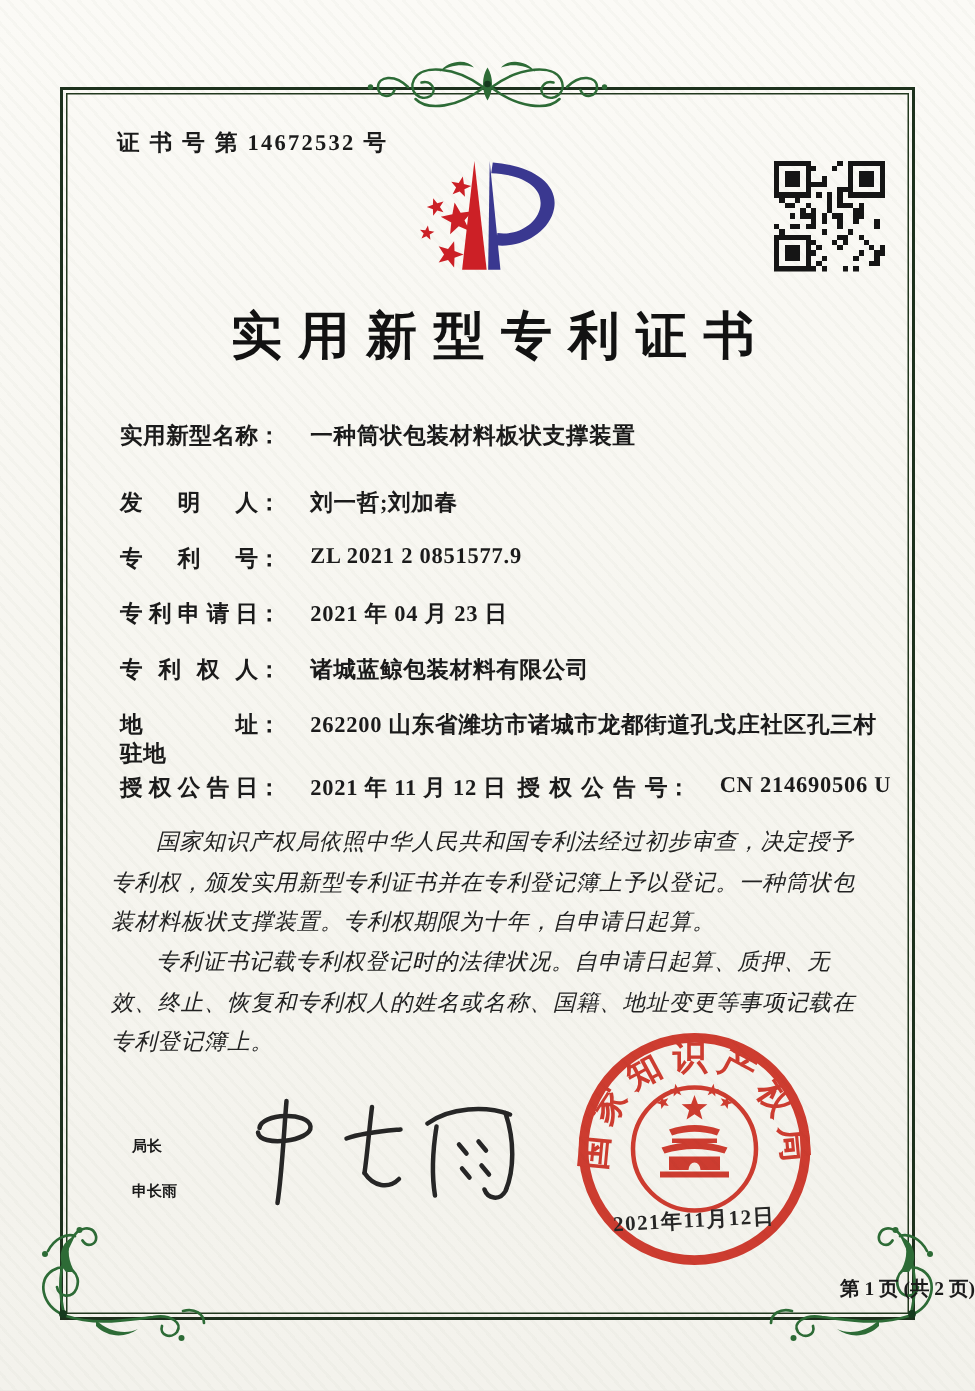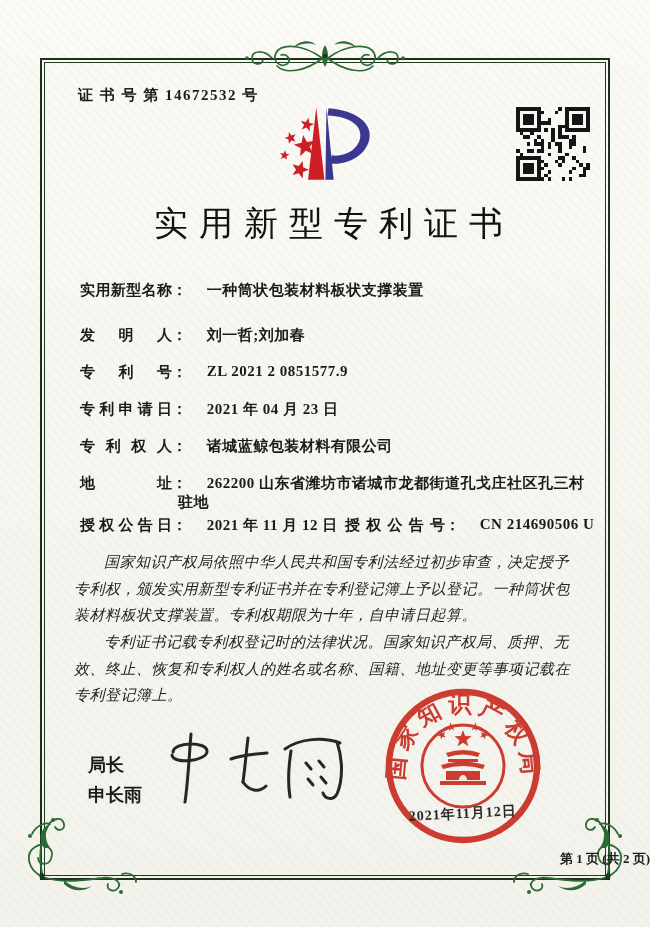--- a/index.html
+++ b/index.html
@@ -14,34 +14,34 @@
   }
   .frame{position:absolute; left:40px; top:58px; width:566px; height:818px;
          border:2.5px solid #1d311d;}
   .frame-inner{position:absolute; inset:2px; border:1px solid #23391f;}
   .cert-no{position:absolute; left:78px; top:86px; font-size:15px; font-weight:600;
            letter-spacing:1.5px;}
   .logo{position:absolute; left:278px; top:94px; width:100px; height:92px;}
   .qr{position:absolute; left:516px; top:107px; width:74px; height:74px;}
   .qr svg{width:100%;height:100%;shape-rendering:crispEdges;}
   .title{position:absolute; left:0; top:201px; width:650px; text-align:center;
-         font-size:34px; font-weight:400; letter-spacing:11px; padding-left:18px;
+         font-size:34px; font-weight:700; letter-spacing:11px; padding-left:18px;
          box-sizing:border-box; color:#121212;}
   .frow{position:absolute; left:80px; font-size:15px; font-weight:600; white-space:nowrap;}
   .flabel{display:inline-block; width:92px; text-align:justify; text-align-last:justify;
           vertical-align:top;}
   .flabel.wide{width:100px;}
   .fcolon{display:inline-block; vertical-align:top;}
   .fvalue{display:inline-block; margin-left:16px; letter-spacing:0.5px; vertical-align:top;}
-  .fvalue2{display:block; margin-left:98px; letter-spacing:0.5px;}
+  .fvalue2{display:block; letter-spacing:0.5px;}
   .addr .fvalue{white-space:normal; width:400px;}
   .body-text{position:absolute; left:74px; top:549px; width:506px;
              font-style:italic; font-size:15px; line-height:1.78; color:#222;}
   .body-text p{margin:0; text-indent:2em; letter-spacing:0.5px;}
-  .signer{position:absolute; left:88px; top:750px; font-size:18px; font-weight:600;
+  .signer{position:absolute; left:88px; top:750px; font-size:10px; font-weight:600;
           line-height:30px;}
   .signature{position:absolute; left:158px; top:730px; width:195px; height:80px;}
   .seal{position:absolute; left:382px; top:685px; width:162px; height:162px;
         mix-blend-mode:multiply; opacity:0.95;}
   .footer-page{position:absolute; left:0; top:850px; width:650px; text-align:right;
                font-size:13px; font-weight:600;}
   .back-note{position:absolute; left:0; top:891px; width:650px; text-align:center;
              font-size:14.5px; font-weight:600; font-style:italic; letter-spacing:3px;}
   .orn-top{position:absolute; left:225px; top:40px; width:200px; height:42px;}
   .orn-bl{position:absolute; left:22px; top:816px; width:118px; height:88px;}
@@ -352,21 +352,21 @@
     <span class="flabel">授权公告日</span><span class="fcolon">：</span>
     <span class="fvalue">2021 年 11 月 12 日</span>
   </div>
   <div class="frow" style="top:516px; left:345px">
     <span class="flabel wide">授权公告号</span><span class="fcolon">：</span>
     <span class="fvalue">CN 214690506 U</span>
   </div>
 
   <div class="body-text">
     <p>国家知识产权局依照中华人民共和国专利法经过初步审查，决定授予专利权，颁发实用新型专利证书并在专利登记簿上予以登记。一种筒状包装材料板状支撑装置。专利权期限为十年，自申请日起算。</p>
-    <p>专利证书记载专利权登记时的法律状况。国家知识产权局、质押、无效、终止、恢复和专利权人的姓名或名称、国籍、地址变更等事项记载在专利登记簿上。</p>
+    <p>专利证书记载专利权登记时的法律状况。自申请日起算、质押、无效、终止、恢复和专利权人的姓名或名称、国籍、地址变更等事项记载在专利登记簿上。</p>
   </div>
 
   <div class="signer">
     <div>局长</div>
     <div>申长雨</div>
   </div>
 
   <svg class="signature" viewBox="0 0 195 80">
     <g fill="none" stroke="#262626" stroke-width="3" stroke-linecap="round">
       <path d="M33,4 C31,28 30,52 27,72"></path>

